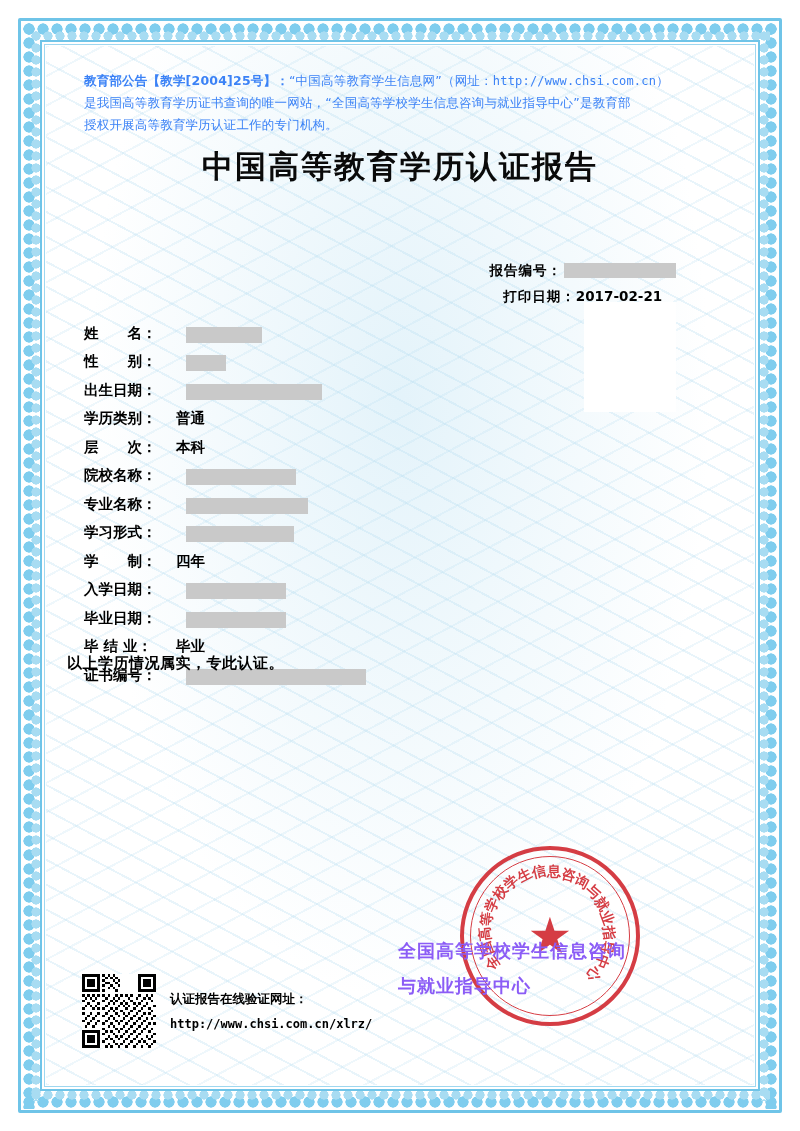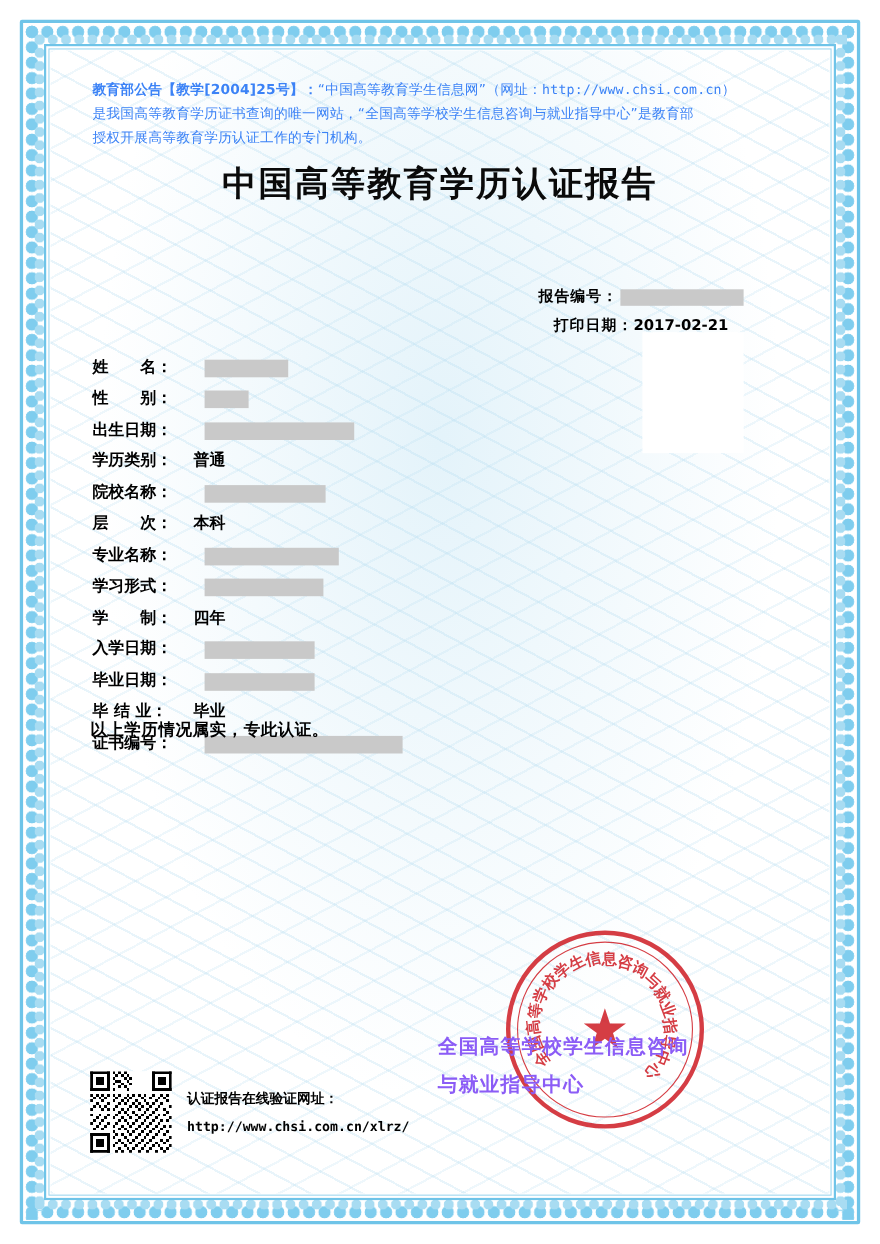--- a/index.html
+++ b/index.html
@@ -153,21 +153,21 @@
   }
   .field .redact{
     display:inline-block;
     height:16px;
     background:#c9c9c9;
     margin-left:10px;
   }
 
   .statement{
     position:absolute;
-    left:36px;top:608px;
+    left:21px;top:608px;
     font-size:15px;
     font-weight:bold;
     letter-spacing:.5px;
     color:#000;
   }
 
   
   .seal{
     position:absolute;
     left:414px;top:800px;
@@ -286,26 +286,26 @@
         </div>
         <div class="field">
           <div class="label">出生日期：</div>
           <span class="redact" style="width: 136px;"></span>
         </div>
         <div class="field">
           <div class="label">学历类别：</div>
           <div class="value">普通</div>
         </div>
         <div class="field">
+          <div class="label">层　　次：</div>
+          <div class="value">本科</div>
+        </div>
+        <div class="field">
           <div class="label">院校名称：</div>
           <span class="redact" style="width: 110px;"></span>
-        </div>
-        <div class="field">
-          <div class="label">层　　次：</div>
-          <div class="value">本科</div>
         </div>
         <div class="field">
           <div class="label">专业名称：</div>
           <span class="redact" style="width: 122px;"></span>
         </div>
         <div class="field">
           <div class="label">学习形式：</div>
           <span class="redact" style="width: 108px;"></span>
         </div>
         <div class="field">

